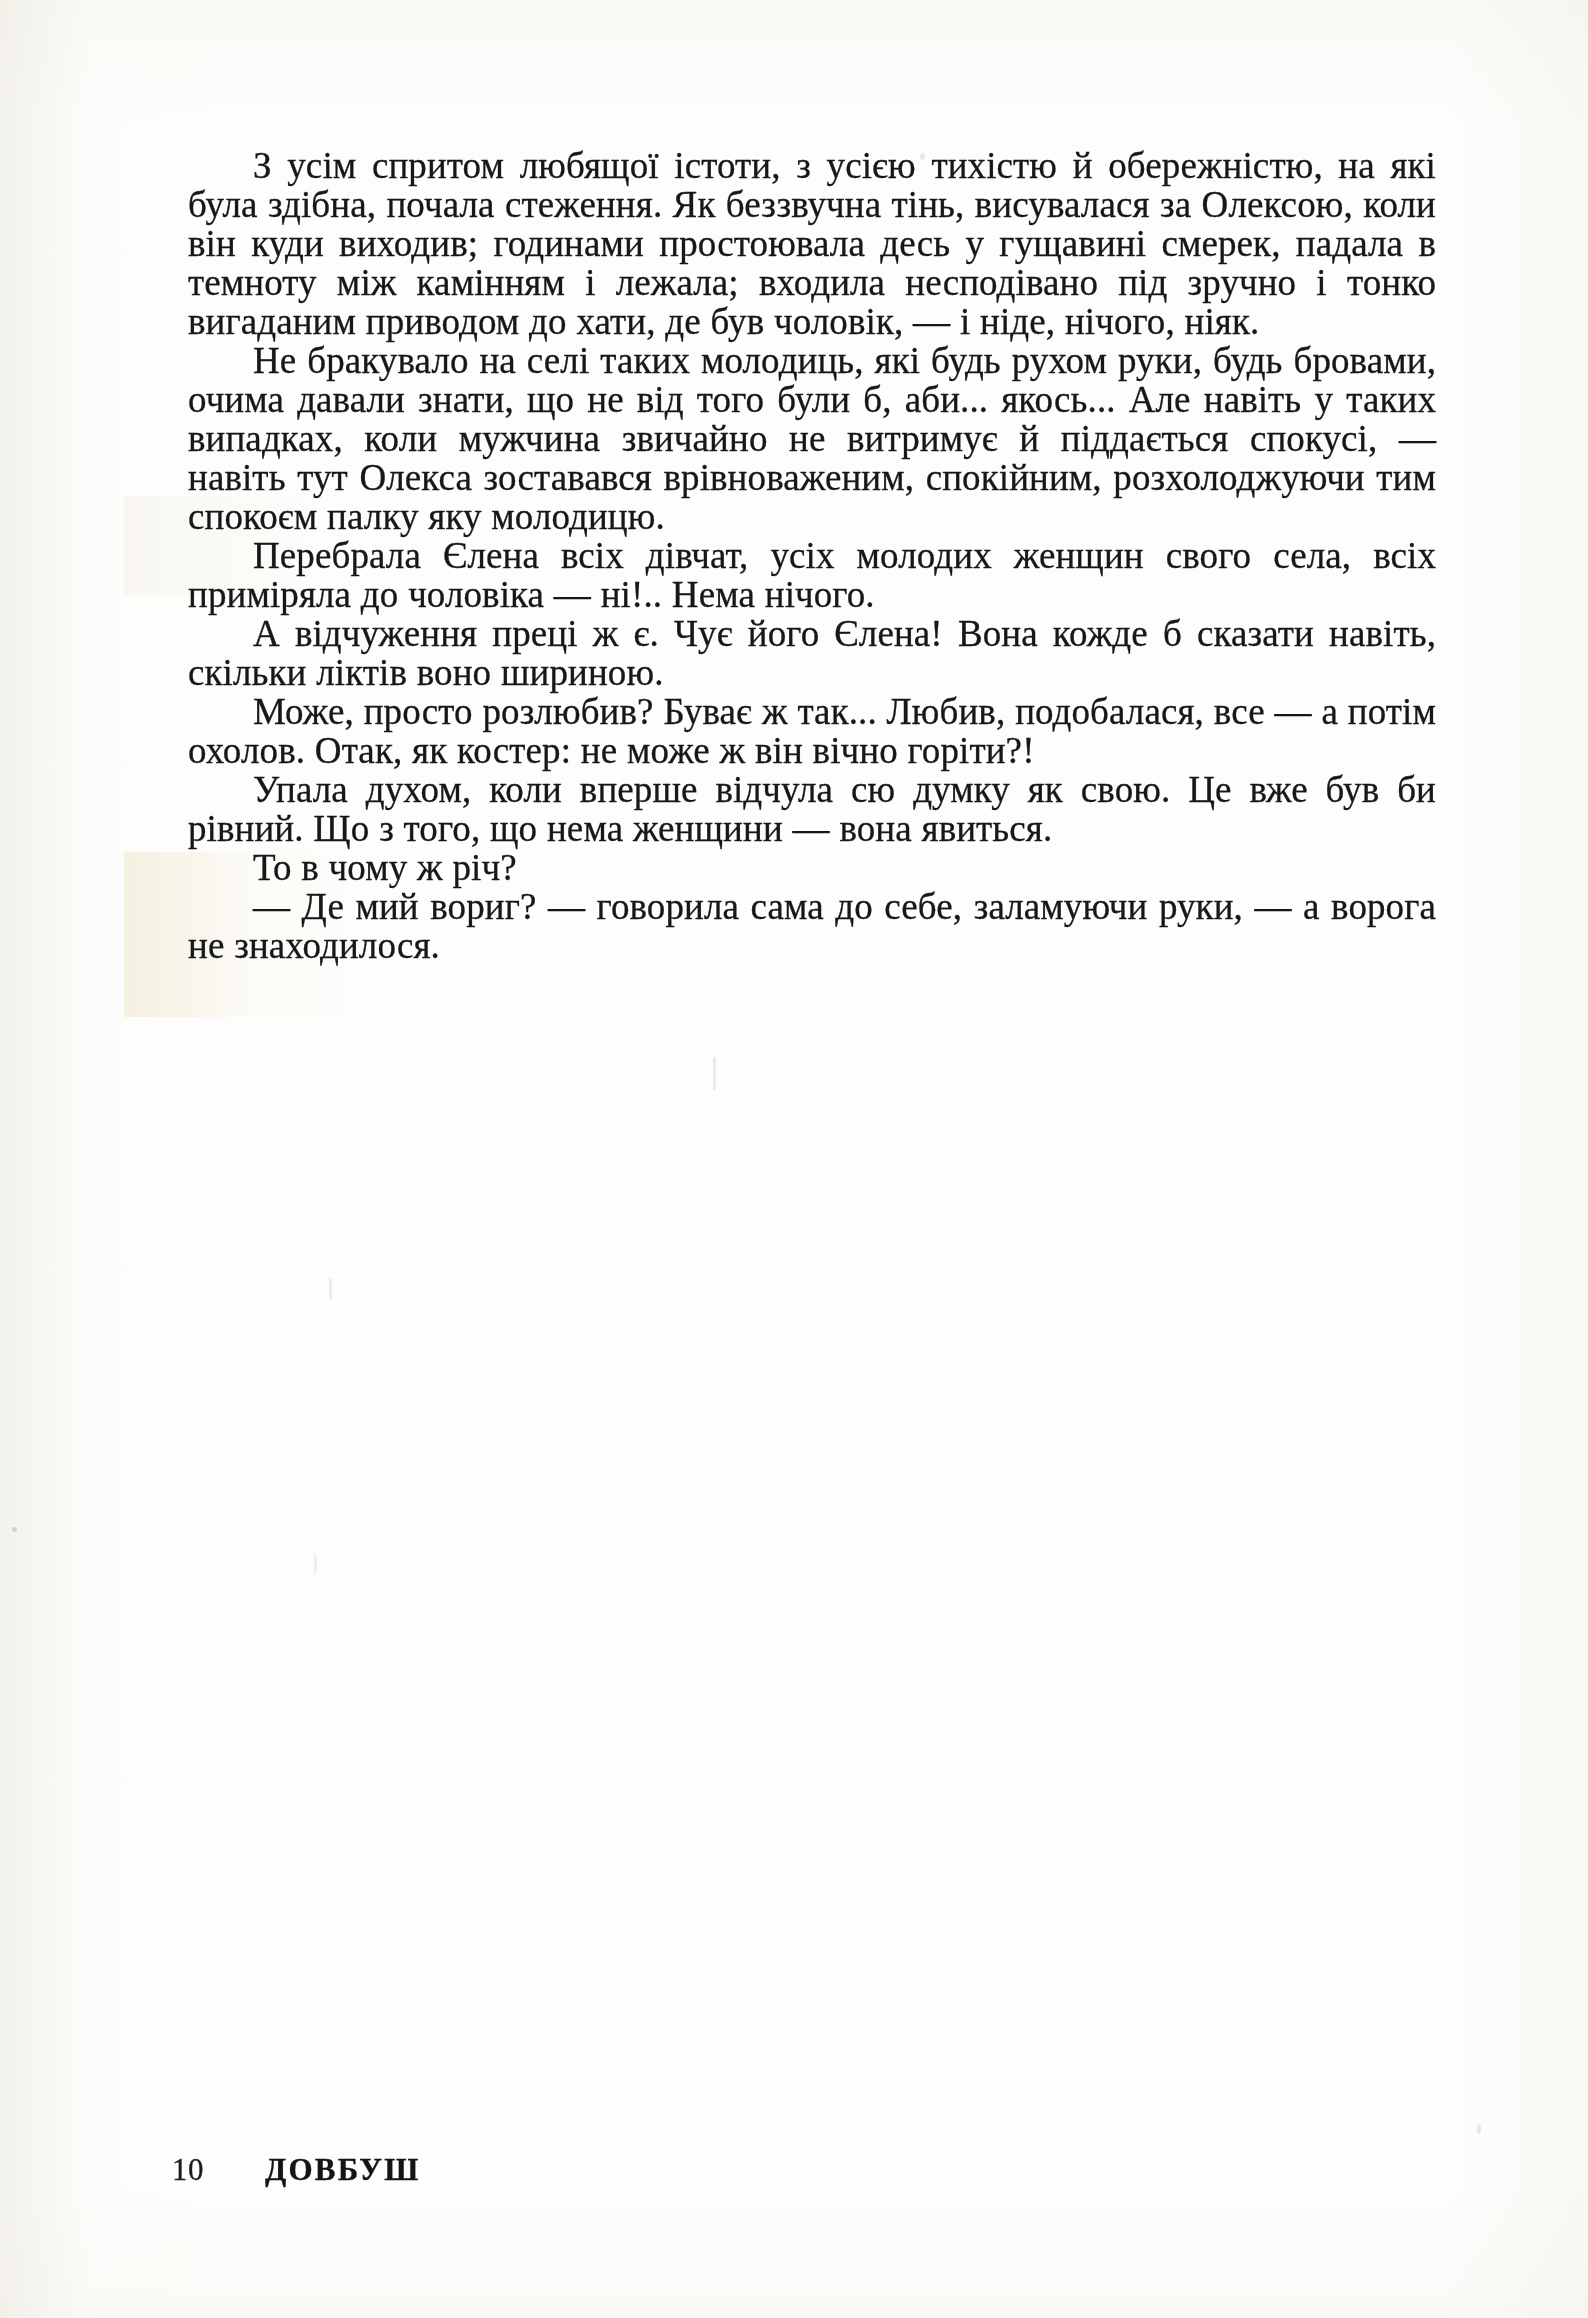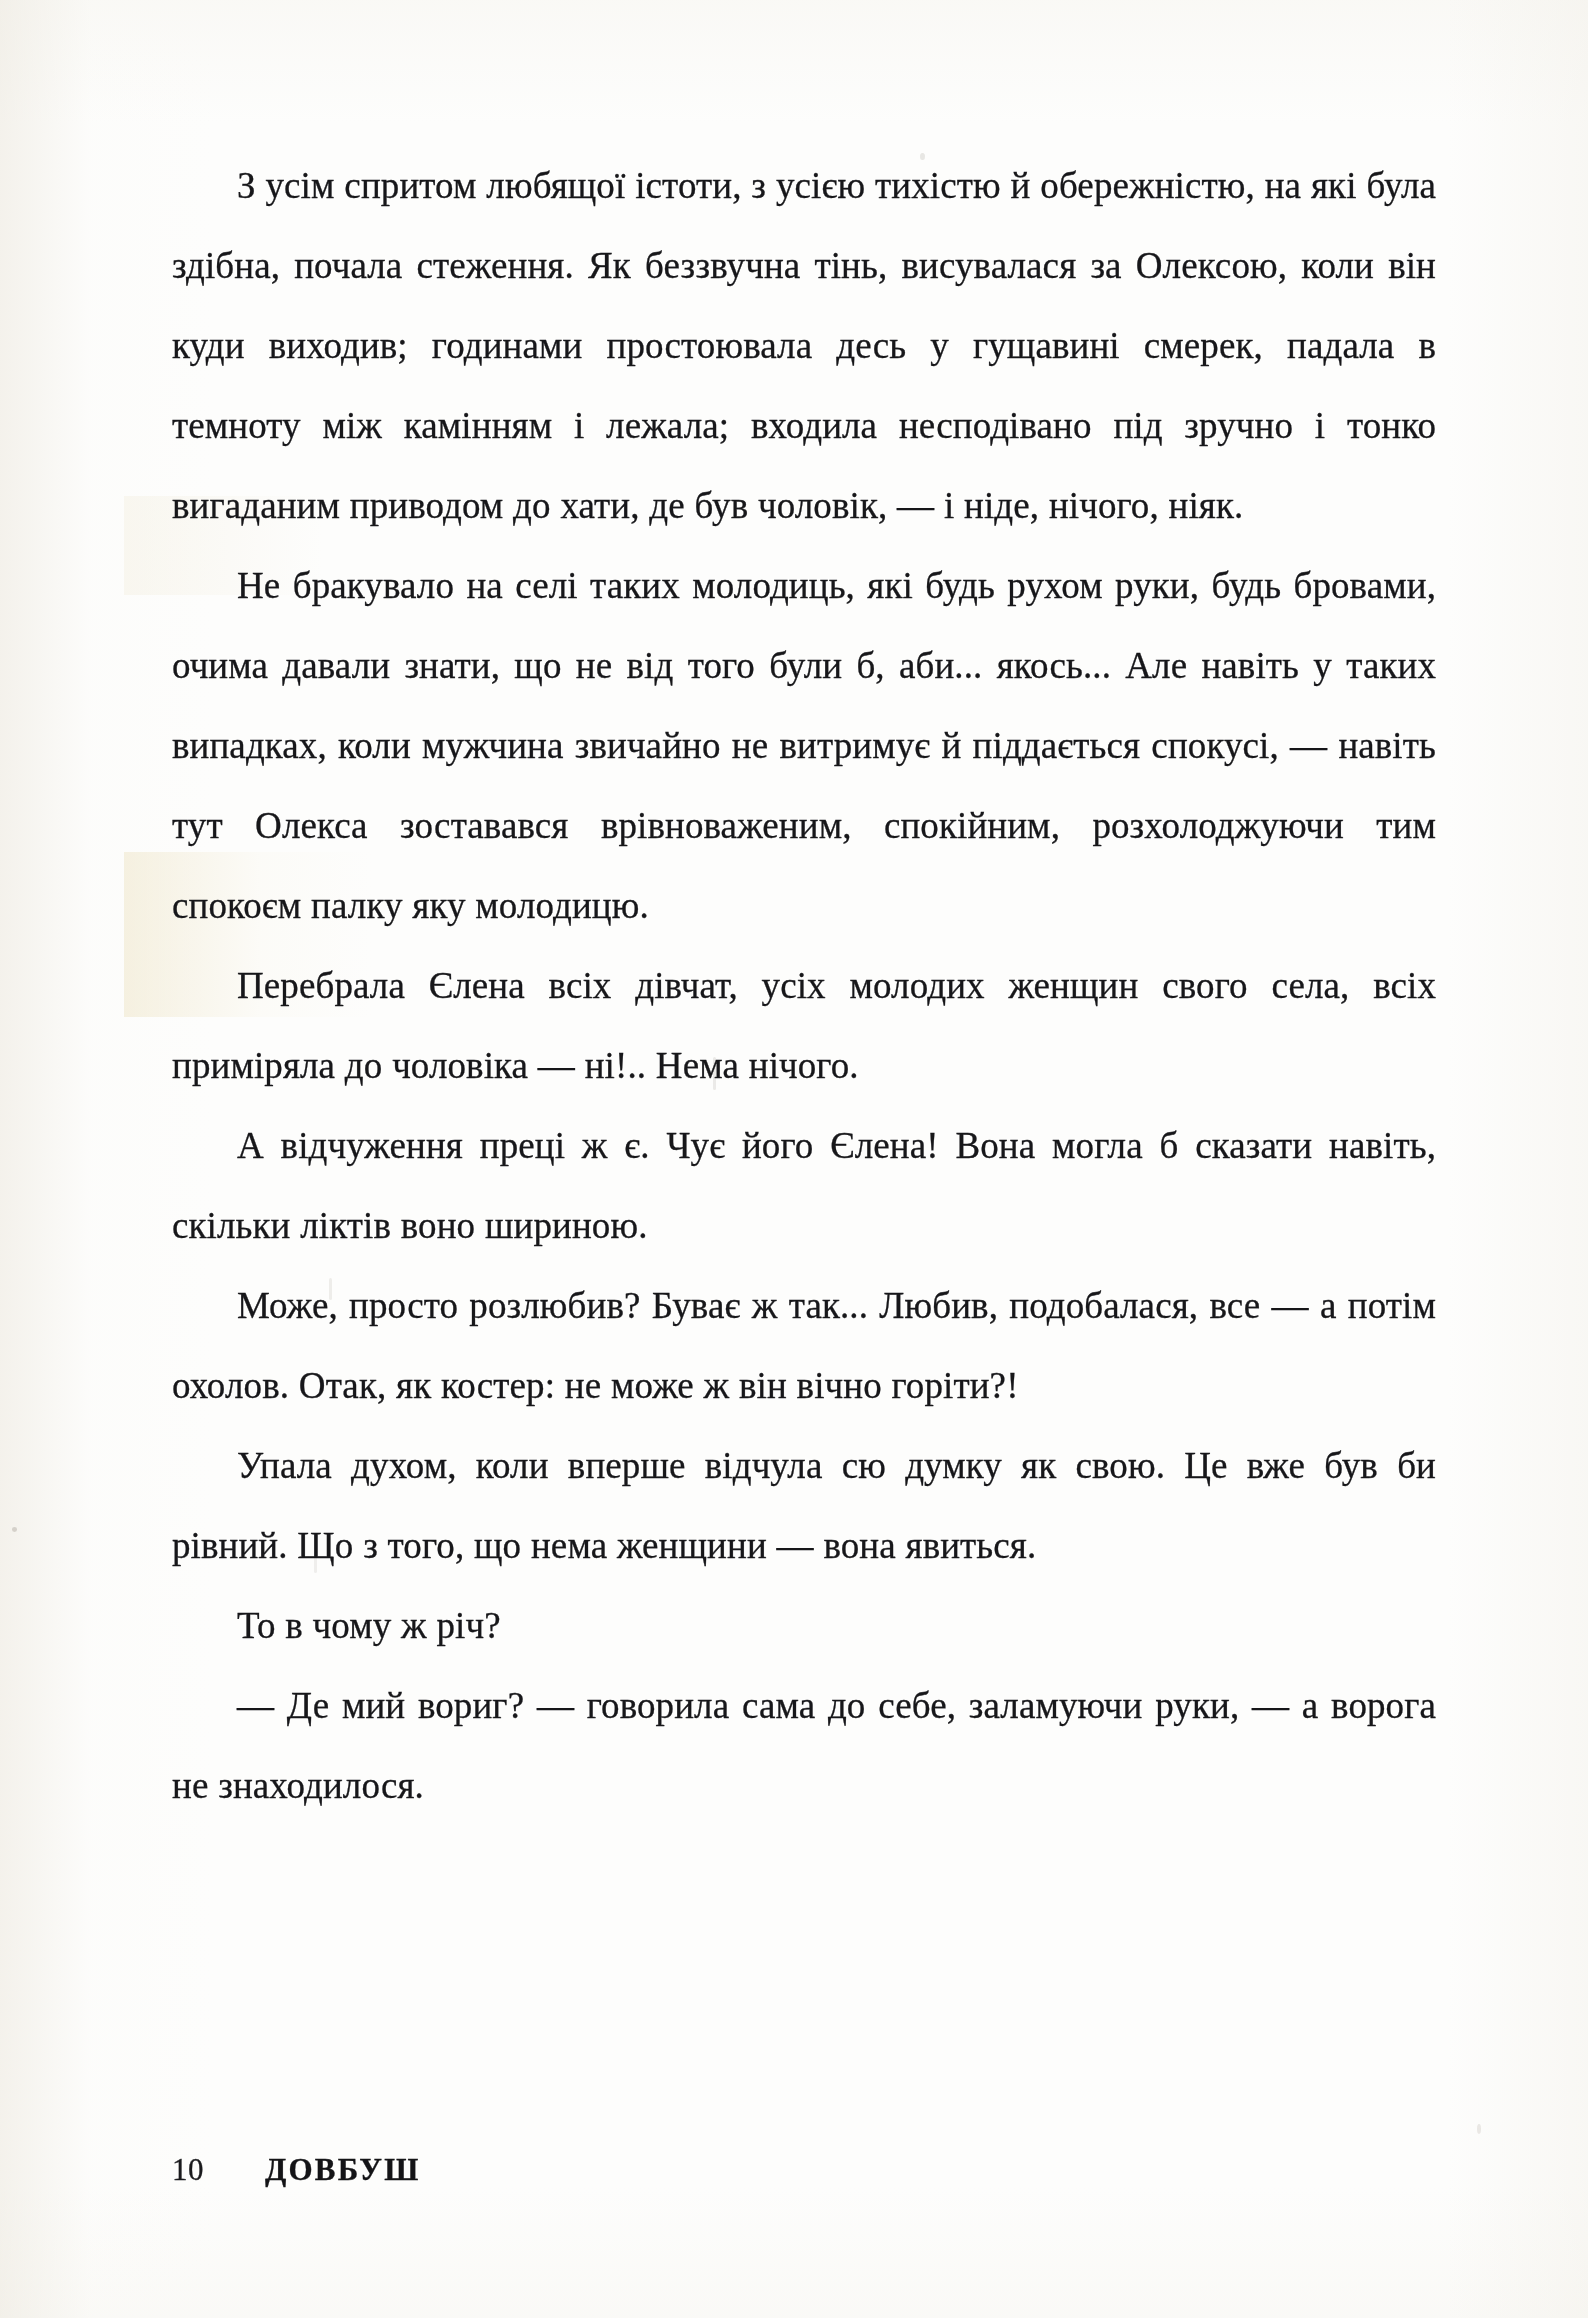--- a/index.html
+++ b/index.html
@@ -67,26 +67,26 @@
   .speck.s6 { left: 314px;  top: 1555px; width: 3.3px;  height: 18px; opacity: .20; border-radius: 1.7px; }
 
   .text-column {
     position: absolute;
     left: 172px;
     top: 146px;
     width: 1264px;
   }
 
   p.para {
-    margin: 0 0 0 0;
+    margin: 0 0 0 16px;
     text-align: justify;
     text-justify: inter-word;
     text-indent: 65px;
     font-size: 37px;
-    line-height: 80px;
+    line-height: 39px;
     letter-spacing: 0.1px;
     word-spacing: 0.4px;
     
     -webkit-text-stroke: 0.3px #17171a;
     color: #17171a;
   }
 
   .footer {
     position: absolute;
     left: 172px;
@@ -126,21 +126,21 @@
   <span class="speck s2"></span>
   <span class="speck s3"></span>
   <span class="speck s4"></span>
   <span class="speck s5"></span>
   <span class="speck s6"></span>
 
   <div class="text-column">
     <p class="para">З усім спритом любящої істоти, з усією тихістю й обережністю, на які була здібна, почала стеження. Як беззвучна тінь, висувалася за Олексою, коли він куди виходив; годинами простоювала десь у гущавині смерек, падала в темноту між камінням і лежала; входила несподівано під зручно і тонко вигаданим приводом до хати, де був чоловік, — і ніде, нічого, ніяк.</p>
     <p class="para">Не бракувало на селі таких молодиць, які будь рухом руки, будь бровами, очима давали знати, що не від того були б, аби... якось... Але навіть у таких випадках, коли мужчина звичайно не витримує й піддається спокусі, — навіть тут Олекса зоставався врівноваженим, спокійним, розхолоджуючи тим спокоєм палку яку молодицю.</p>
     <p class="para">Перебрала Єлена всіх дівчат, усіх молодих женщин свого села, всіх приміряла до чоловіка — ні!.. Нема нічого.</p>
-    <p class="para">А відчуження преці ж є. Чує його Єлена! Вона могла б сказати навіть, скільки ліктів воно шириною.</p>
+    <p class="para">А відчуження преці ж є. Чує його Єлена! Вона кожде б сказати навіть, скільки ліктів воно шириною.</p>
     <p class="para">Може, просто розлюбив? Буває ж так... Любив, подобалася, все — а потім охолов. Отак, як костер: не може ж він вічно горіти?!</p>
     <p class="para">Упала духом, коли вперше відчула сю думку як свою. Це вже був би рівний. Що з того, що нема женщини — вона явиться.</p>
     <p class="para">То в чому ж річ?</p>
     <p class="para">— Де мий вориг? — говорила сама до себе, заламуючи руки, — а ворога не знаходилося.</p>
   </div>
 
   <div class="footer">
     <span class="folio">10</span>
     <span class="running-head">ДОВБУШ</span>
   </div>

